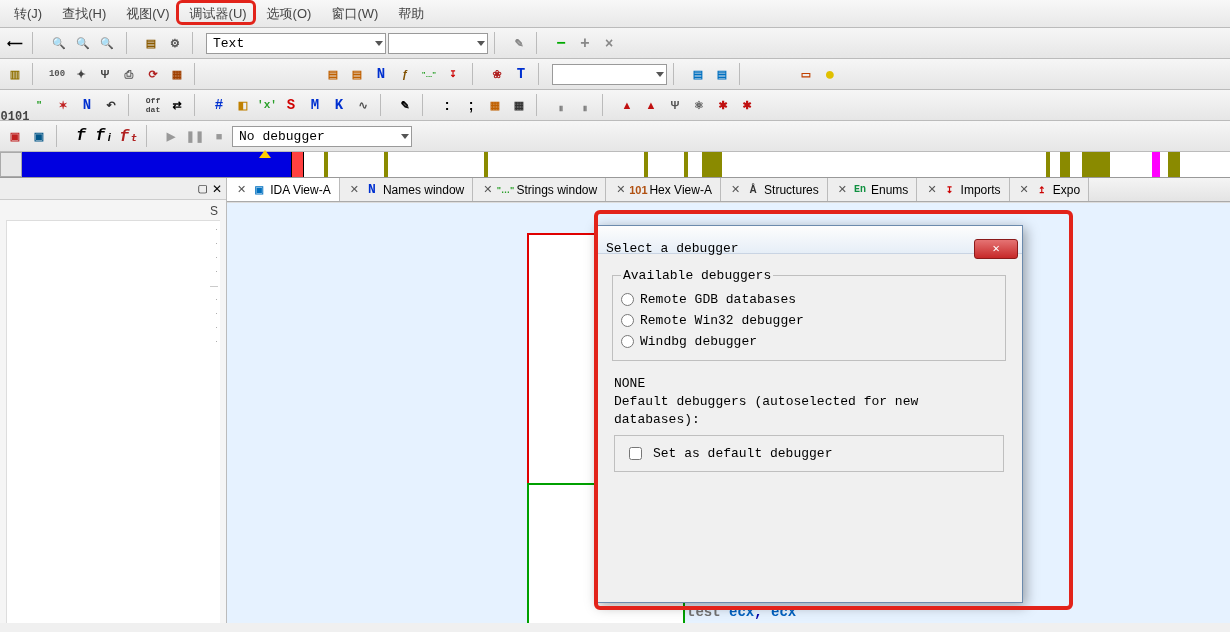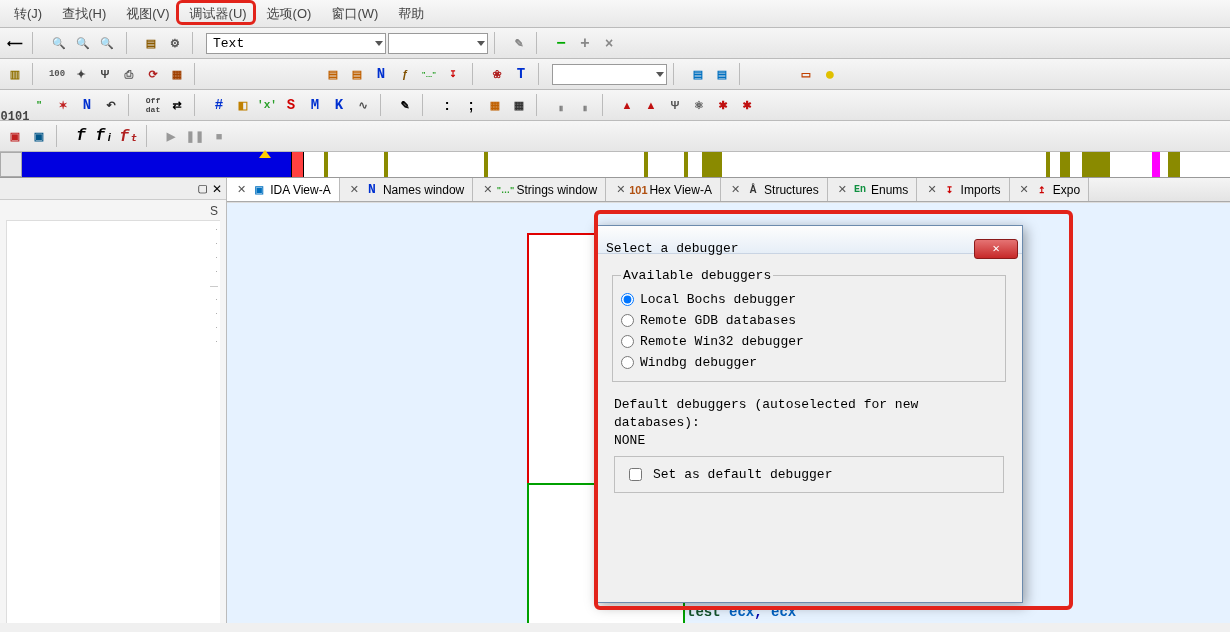--- a/index.html
+++ b/index.html
@@ -161,21 +161,21 @@
     border-top:1px solid #ddd;
   }
   .graph-box { position:absolute; background:#fff; }
   .gb-red{ left:300px; top:30px; width:260px; height:300px; border:2px solid #e00000;}
   .gb-green{ left:300px; top:280px; width:158px; height:150px; border:2px solid #00a000;}
 
   .code-snip{
     position:absolute; left:460px; bottom:2px; font-family:"Courier New",monospace;
     font-size:14px; color:#0000aa; font-weight:bold; white-space:nowrap; line-height:18px;
   }
-  .code-snip .kw{color:#14532d;}
+  .code-snip .kw{color:#737373;}
   .code-snip .reg{color:#0060c0;}
   .code-snip .lit{color:#00a000;}   
 
   
   .dialog-frame{
     position:absolute; left:595px; top:225px; width:428px; height:378px;
     background:#f0f0f0; border:1px solid #6b8aad;
     box-shadow: 3px 3px 12px rgba(0,0,0,0.35);
     font-family: "SimSun","Courier New", monospace;
     z-index: 50;
@@ -333,20 +333,24 @@
   <span class="tb-btn" style="color:#c02020;">▣</span>
   <span class="tb-btn" style="color:#058;">▣</span>
   <span class="tb-sep"></span>
   <span class="tb-btn ico-glyph" style="font-style:italic;font-size:16px;">f</span>
   <span class="tb-btn ico-glyph" style="font-style:italic;font-size:16px;">fᵢ</span>
   <span class="tb-btn ico-glyph" style="font-style:italic;font-size:16px;color:#b02020;">fₜ</span>
   <span class="tb-sep"></span>
   <span class="tb-btn" style="color:#999;">▶</span>
   <span class="tb-btn" style="color:#999;">❚❚</span>
   <span class="tb-btn" style="color:#999;">■</span>
+  <span class="combo med" style="width:180px;">
+      <span>No debugger</span>
+      <span class="caret"></span>
+    </span>
 </div>
 
 <div class="minibar">
   <div class="dd">
       <span class="caret" style="border-top-color:#333;"></span>
     </div>
   <div class="navbar-strip">
     <div class="blue seg"></div>
     <div class="arrow-marker"></div>
     <div class="red seg"></div>
@@ -449,40 +453,36 @@
 
 <div class="dialog-frame">
   <div class="dlg-title">
     <span>Select a debugger</span>
     <span class="dlg-close">✕</span>
   </div>
   <div class="dlg-body">
     <fieldset class="debuggers">
       <legend>Available debuggers</legend>
       <label class="radio-row">
-        <input type="radio" name="dbg" checked="" style="">
-        <span>Local Bochs debugger</span>
-      </label>
-      <label class="radio-row">
         <input type="radio" name="dbg" style="">
         <span>Remote GDB databases</span>
       </label>
       <label class="radio-row">
         <input type="radio" name="dbg" style="">
         <span>Remote Win32 debugger</span>
       </label>
       <label class="radio-row">
         <input type="radio" name="dbg" style="">
         <span>Windbg debugger</span>
       </label>
     </fieldset>
 
     <div class="dlg-note">
+      <div>NONE</div>
       <div>Default debuggers (autoselected for new databases):</div>
-      <div>NONE</div>
     </div>
 
     <div class="chk-frame">
       <input type="checkbox" style="">
       <span>Set as default debugger</span>
     </div>
 
   </div>
 </div>
 

